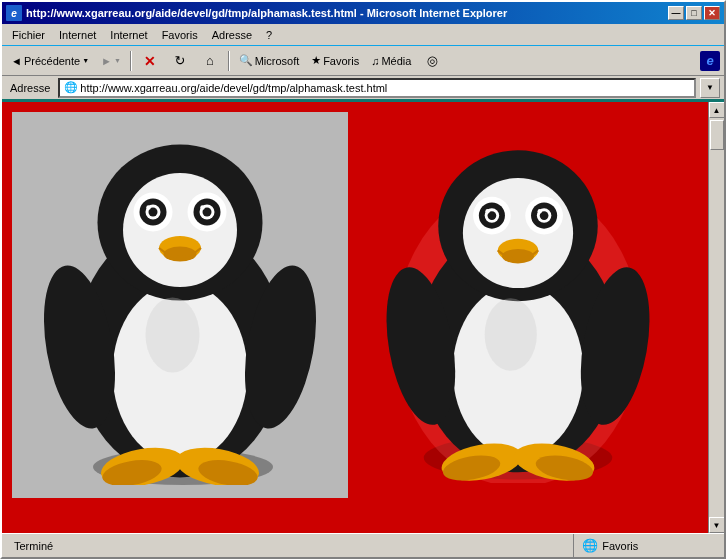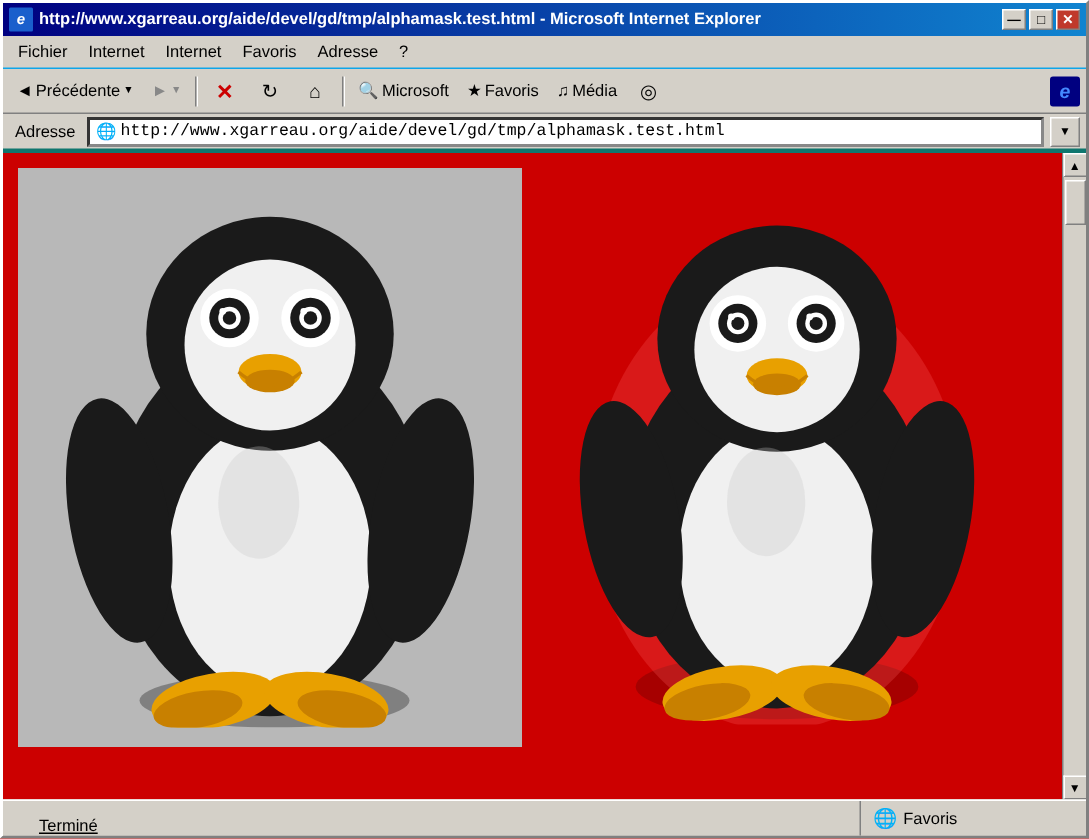--- a/index.html
+++ b/index.html
@@ -83,27 +83,26 @@
     .status-bar {
       background: #d4d0c8;
       height: 24px;
       display: flex;
       align-items: center;
       padding: 0;
       border-top: 1px solid #ffffff;
     }
     .status-left {
       flex: 1;
-      padding: 0 24px;
+      padding: 0 12px;
       font-size: 11px;
       border-right: 1px solid #808080;
       height: 100%;
       display: flex;
-      align-items: flex-end;
-      text-decoration: underline;
+      align-items: center;
     }
     .status-right {
       width: 150px;
       padding: 0 8px;
       font-size: 11px;
       display: flex;
       align-items: center;
       gap: 4px;
     }
 
@@ -278,21 +277,21 @@
       <span style="font-size:13px;">◎</span>
     </div>
     <div style="flex:1;"></div>
     <div class="ie-icon">e</div>
   </div>
 
   <div class="address-bar">
     <span class="address-label">Adresse</span>
     <div style="display:flex; align-items:center; flex:1; height:20px; border: 2px inset #888; background:white;">
       <span style="width:18px; height:18px; display:flex; align-items:center; justify-content:center; margin-left:2px;">🌐</span>
-      <input type="text" style="flex: 1 1 0%; border: none; outline: none; font-size: 11px; font-family: Liberation Mono, monospace; background: white;" value="http://www.xgarreau.org/aide/devel/gd/tmp/alphamask.test.html">
+      <input type="text" style="flex: 1 1 0%; border: none; outline: none; font-size: 11px; font-family: Liberation Sans, sans-serif; background: white;" value="http://www.xgarreau.org/aide/devel/gd/tmp/alphamask.test.html">
     </div>
     <div style="width:20px; height:20px; background:#d4d0c8; border:1px solid; border-top-color:#ffffff; border-left-color:#ffffff; border-bottom-color:#808080; border-right-color:#808080; display:flex; align-items:center; justify-content:center; font-size:8px; cursor:pointer;">▼</div>
   </div>
 
   <div class="main-with-scrollbar">
     <div class="main-content">
 
       <div style="width:340px; height:390px; background:#b8b8b8; border: 2px solid #cc0000; display:flex; align-items:center; justify-content:center;">
         <svg viewBox="0 0 200 240" width="300" height="360">
 

